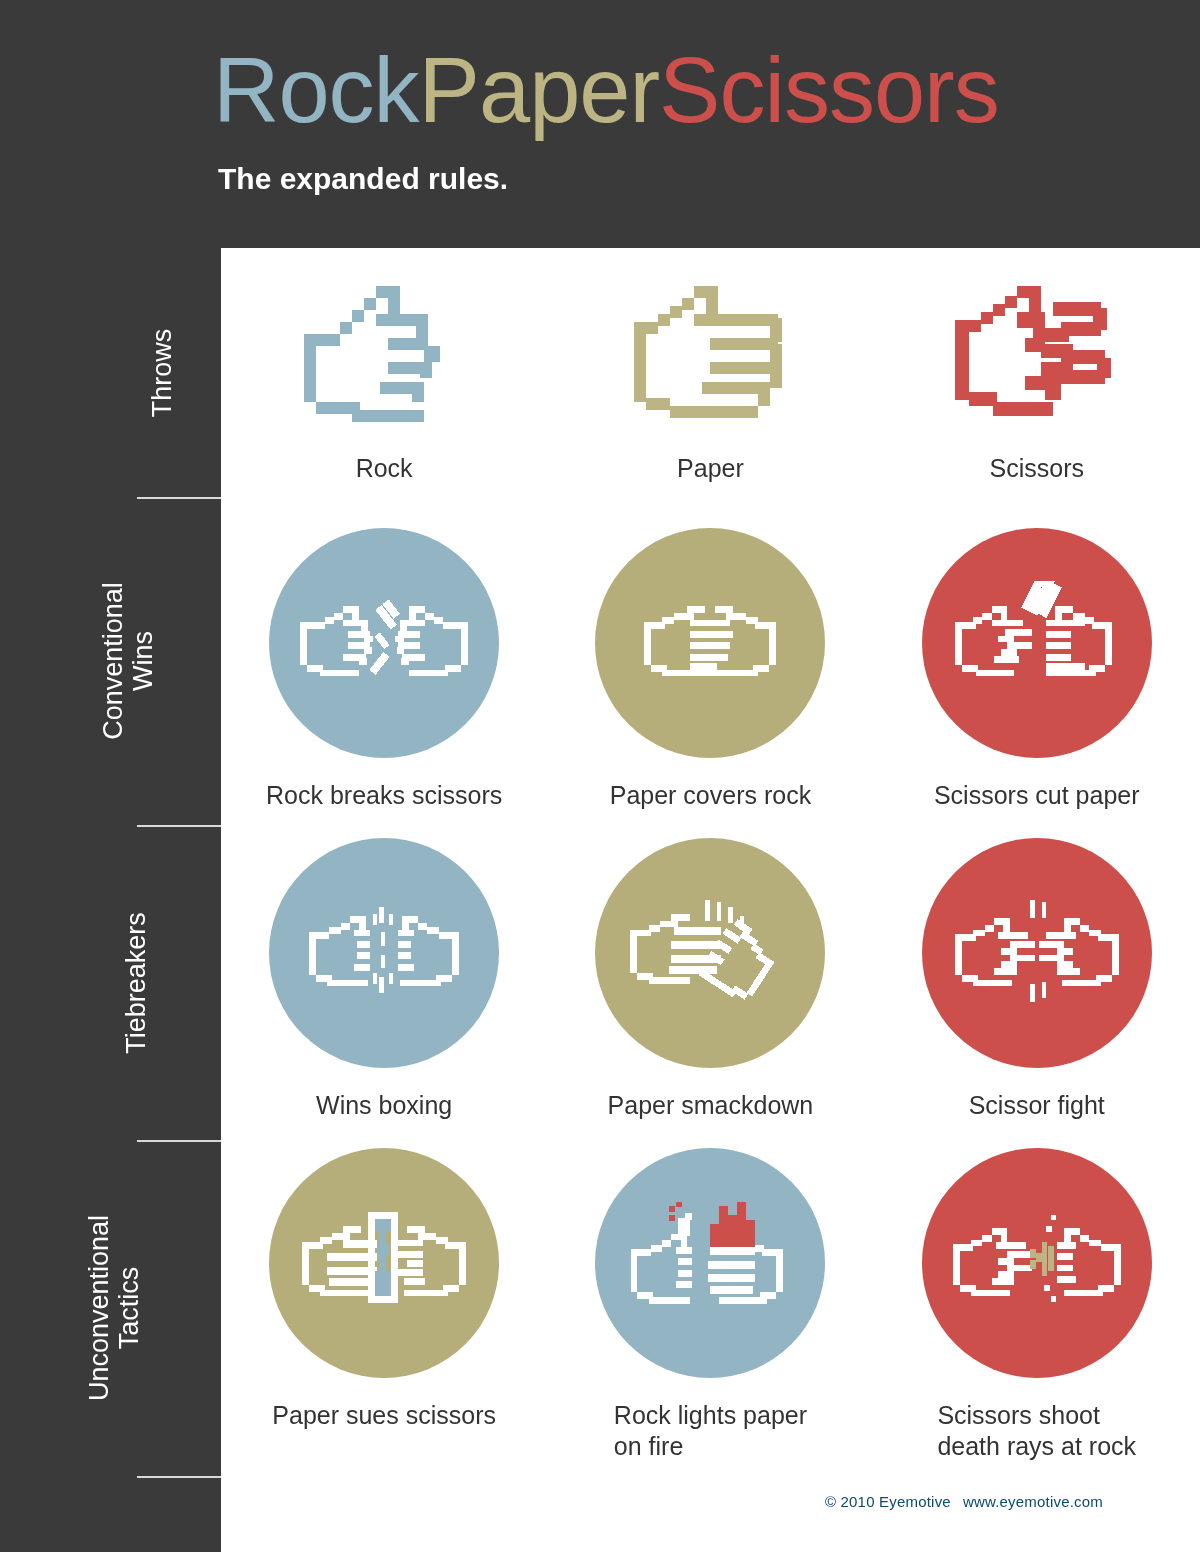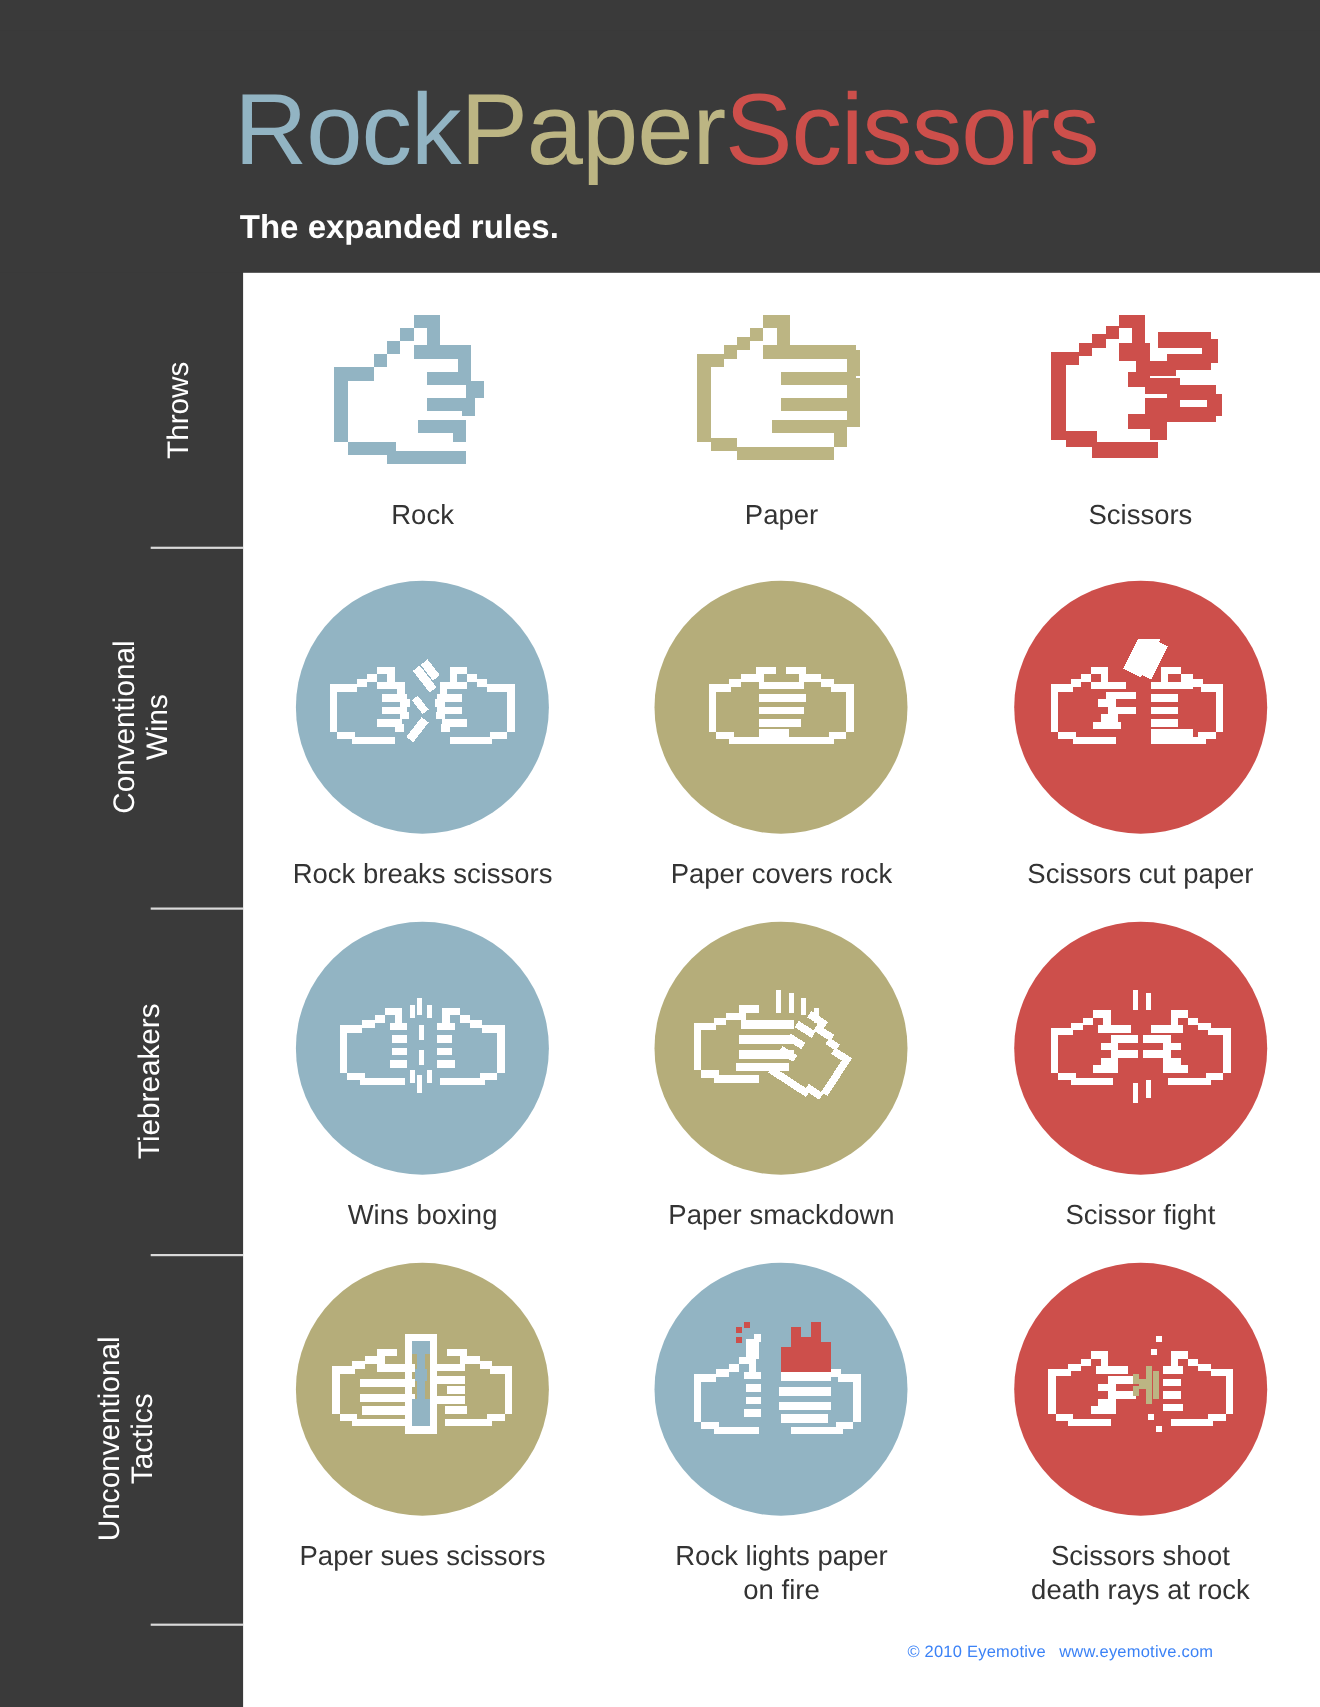--- a/index.html
+++ b/index.html
@@ -14,21 +14,20 @@
     width: 1200px; height: 1552px;
     background: #3a3a3a;
   }
 
   
   #header {
     position: absolute;
     left: 0; top: 0;
     width: 1200px; height: 248px;
     background: #3a3a3a;
-    margin-top: 28px;
   }
   #title {
     position: absolute;
     left: 213px; top: 44px;
     font-size: 92px;
     font-weight: 400;
     letter-spacing: -1px;
     white-space: nowrap;
     line-height: 1;
   }
@@ -107,37 +106,36 @@
     justify-content: center;
     position: relative;
   }
   .c-rock   { background: #92b4c3; }
   .c-paper  { background: #b5ad7a; }
   .c-sciss  { background: #cd4f4b; }
   .caption {
     margin-top: 22px;
     font-size: 25px;
     color: #333333;
-    text-align: center;
     line-height: 1.25;
     white-space: pre-line;
   }
   .cap-throw {
     margin-top: 16px;
     font-size: 25px;
     color: #333333;
   }
 
   
   #footer {
     position: absolute;
     right: 97px;
     bottom: 42px;
     font-size: 15px;
-    color: #3b82f6;
+    color: #0c4a6e;
     letter-spacing: 0.2px;
     margin-left: 36px;
   }
   #footer .gap { display: inline-block; width: 12px; }
   svg { display: block; }
 </style>
 </head>
 <body>
 
 <div id="page">

